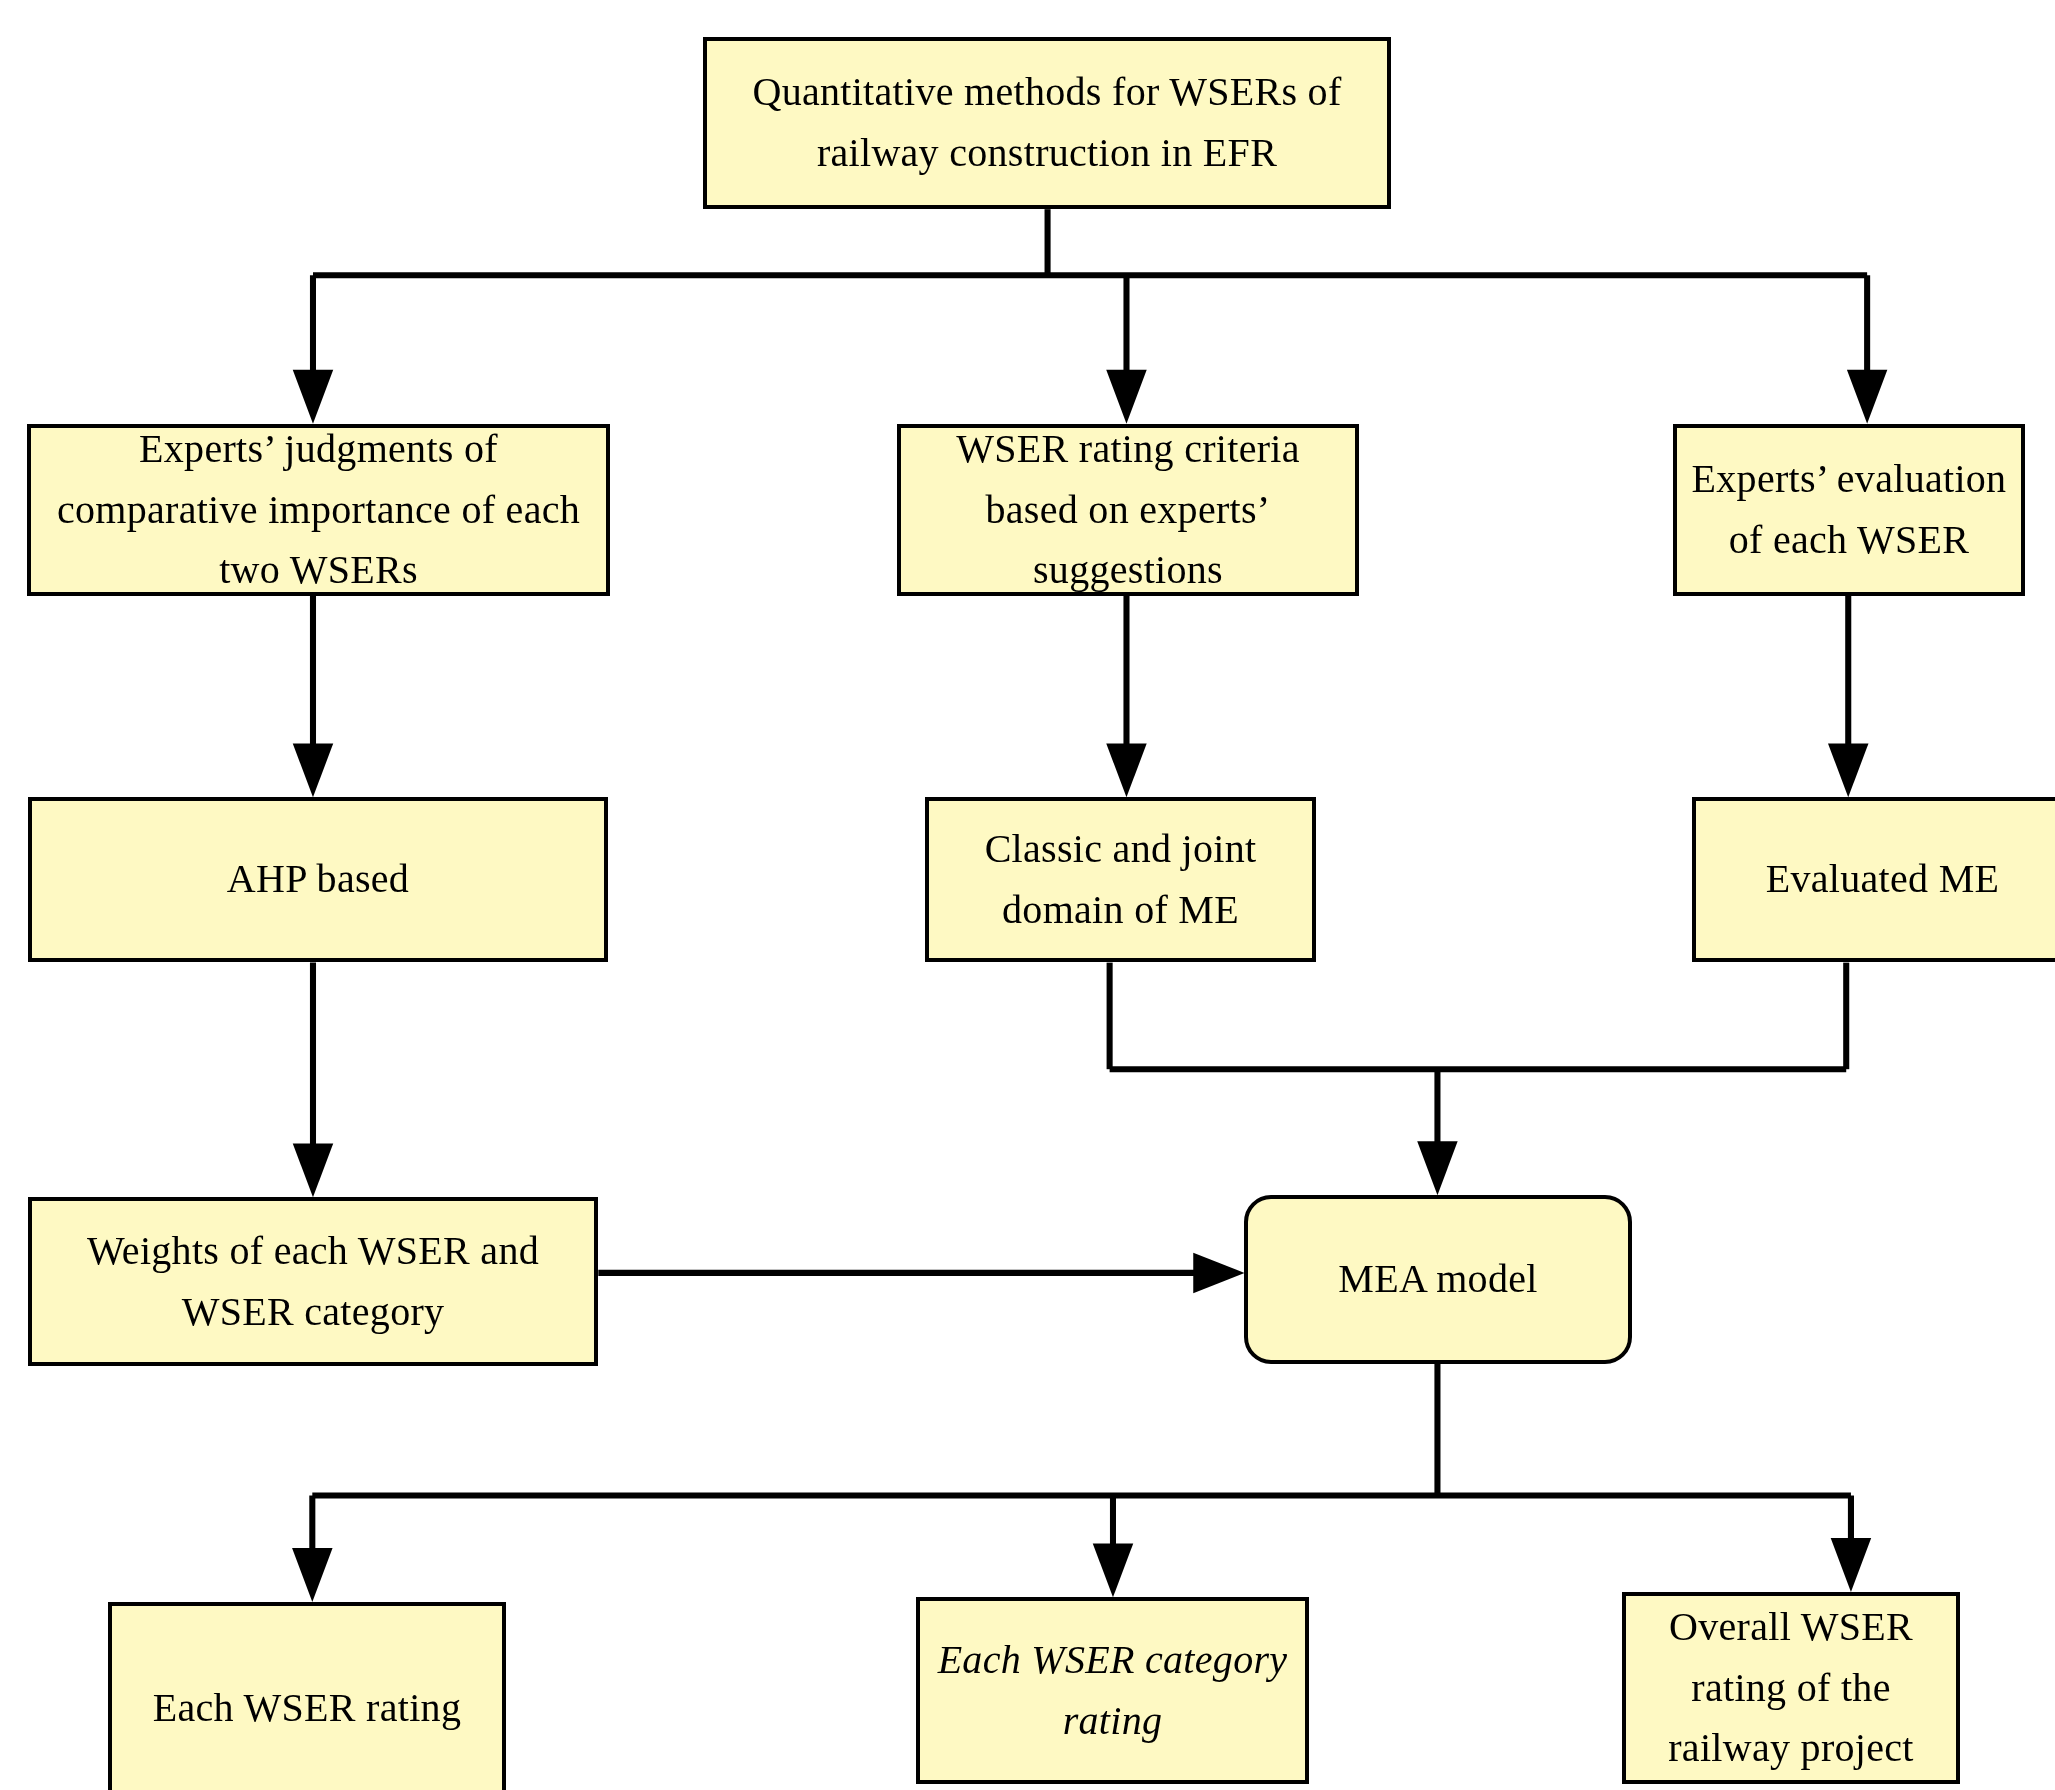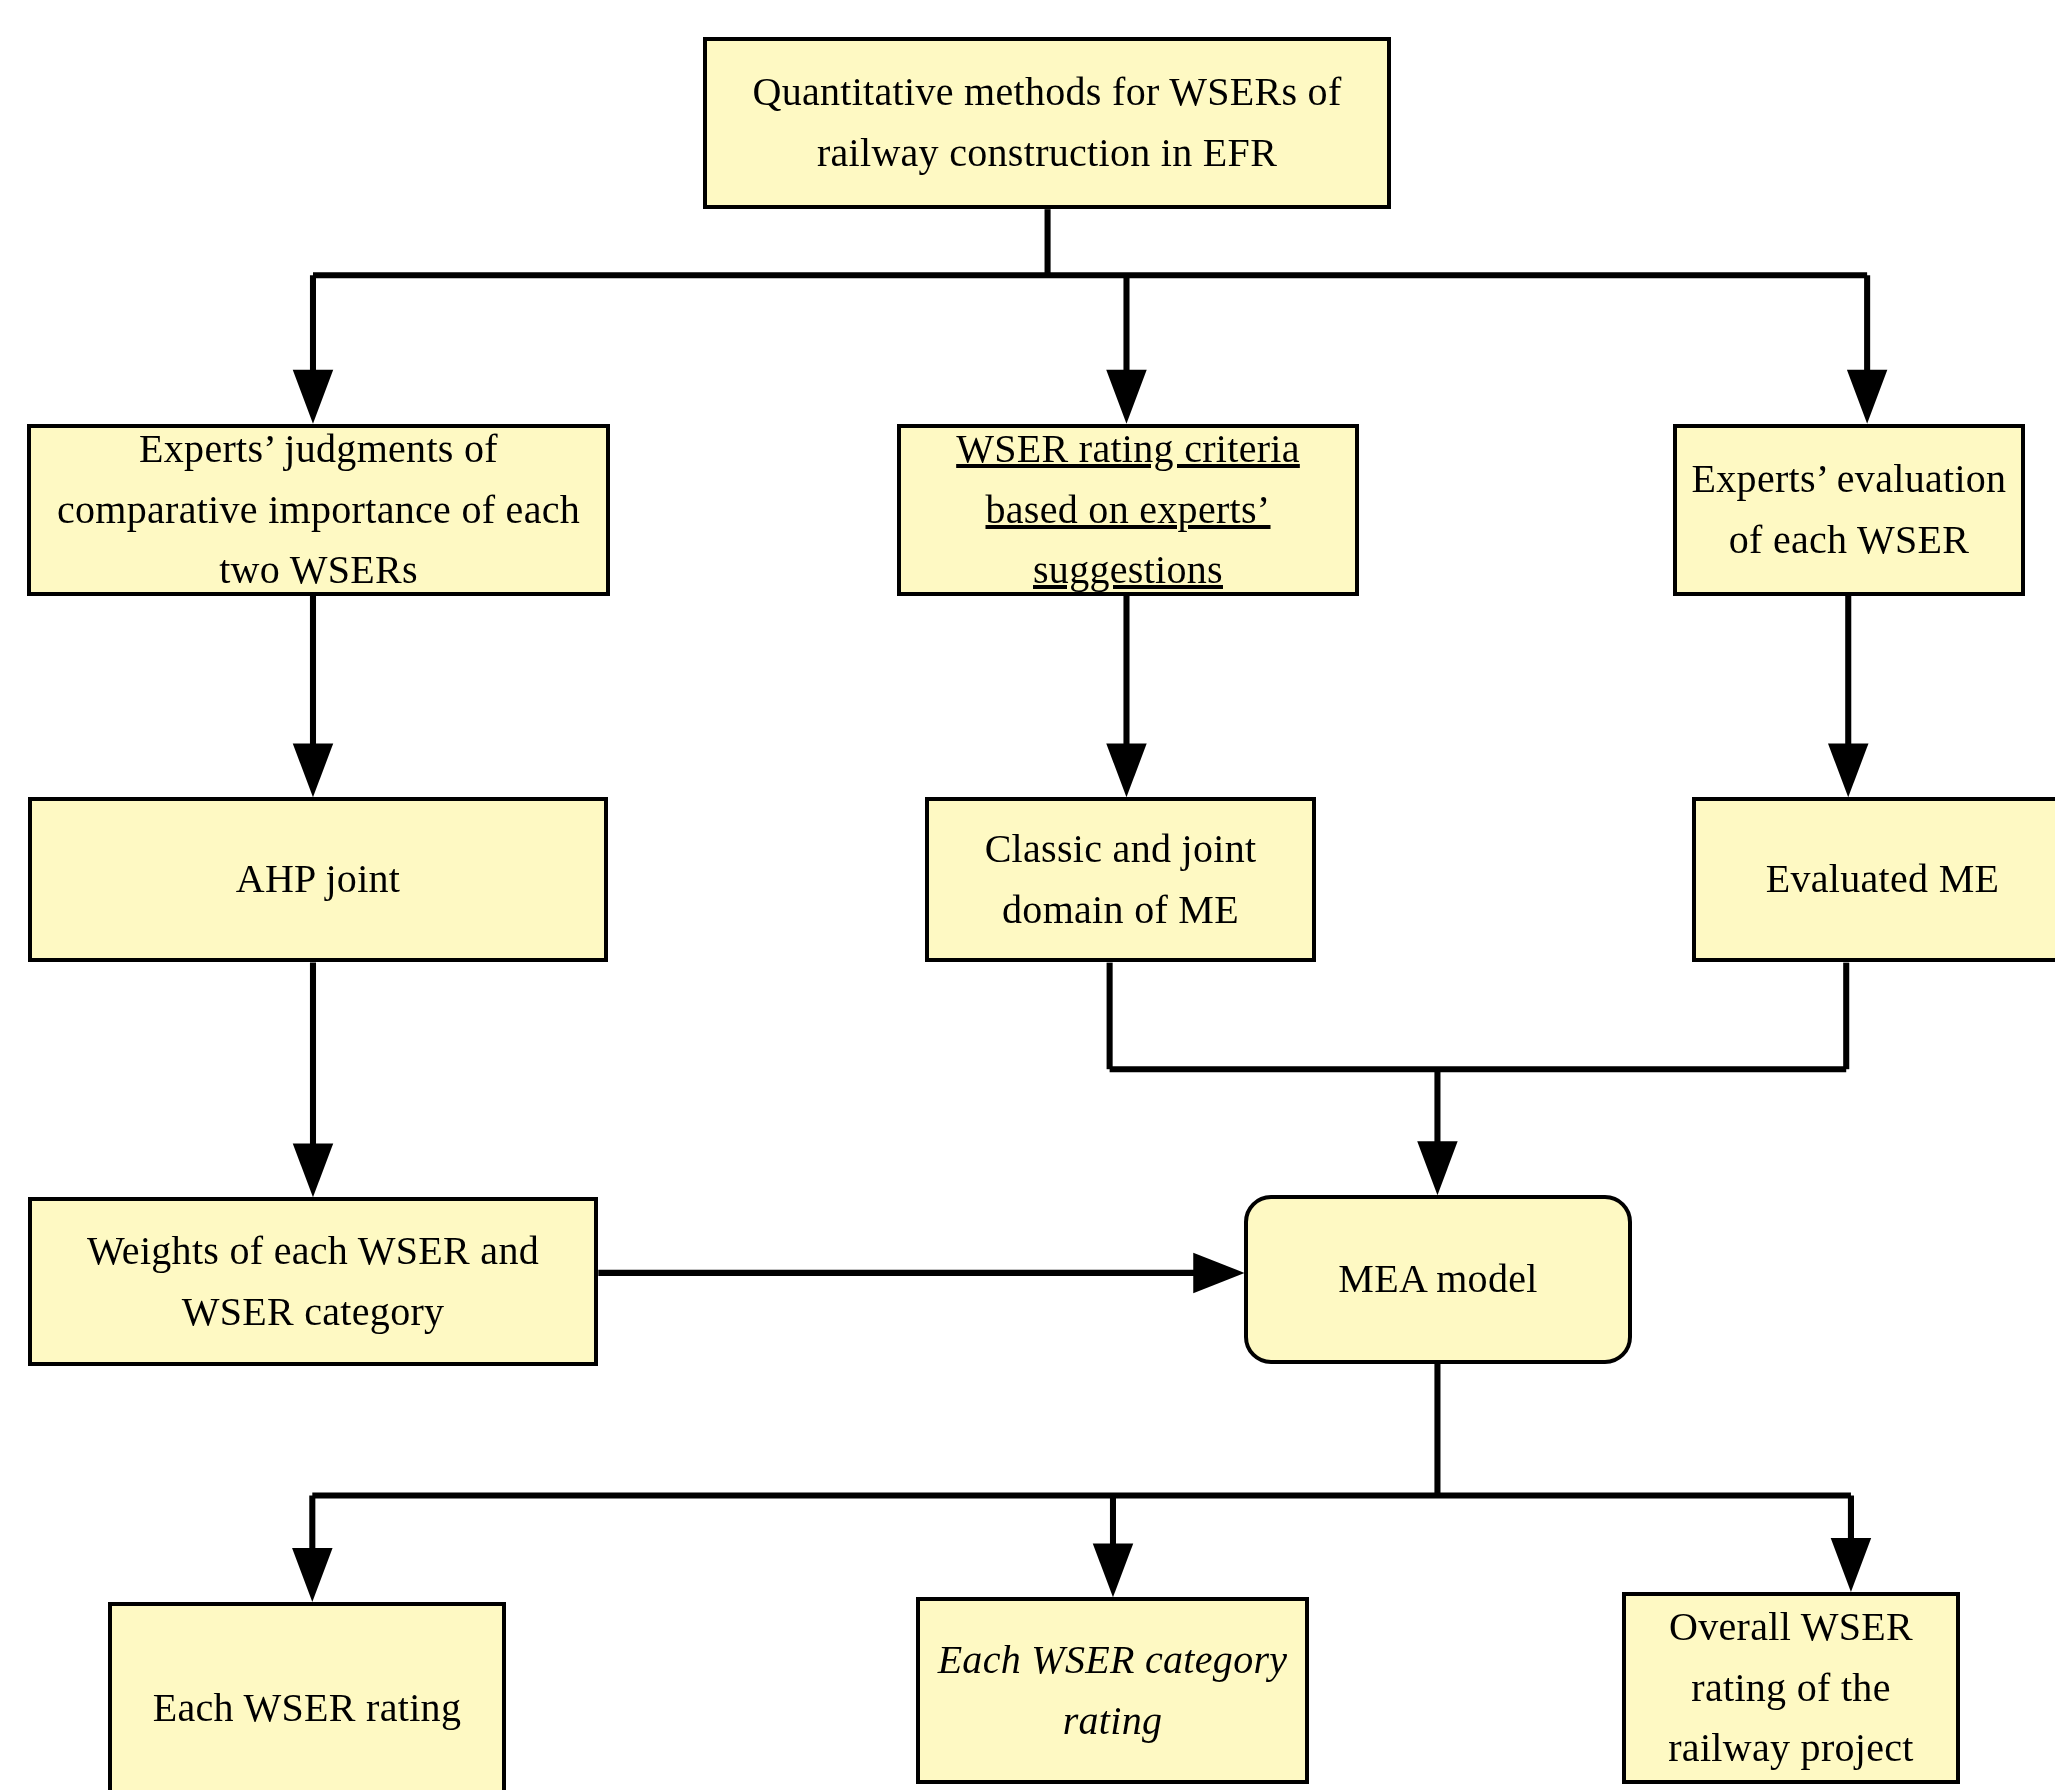--- a/index.html
+++ b/index.html
@@ -85,30 +85,30 @@
   </svg>
 
   <div class="node" style="left:703px;top:37px;width:688px;height:172px;">
     <span>Quantitative methods for WSERs of railway construction in EFR</span>
   </div>
 
   <div class="node" style="left:27px;top:424px;width:583px;height:172px;">
     <span>Experts’  judgments of comparative importance of each two WSERs</span>
   </div>
 
-  <div class="node" style="left:897px;top:424px;width:462px;height:172px;text-decoration:underline;">
+  <div class="node" style="left:897px;top:424px;width:462px;height:172px;">
     <span>WSER rating criteria based on experts’ suggestions</span>
   </div>
 
   <div class="node" style="left:1673px;top:424px;width:352px;height:172px;">
     <span>Experts’ evaluation of each WSER</span>
   </div>
 
   <div class="node" style="left:28px;top:797px;width:580px;height:165px;">
-    <span>AHP joint</span>
+    <span>AHP based</span>
   </div>
 
   <div class="node" style="left:925px;top:797px;width:391px;height:165px;">
     <span>Classic and joint domain of ME</span>
   </div>
 
   <div class="node" style="left:1644px;top:797px;width:381px;height:165px;margin-left:48px;">
     <span>Evaluated ME</span>
   </div>
 

